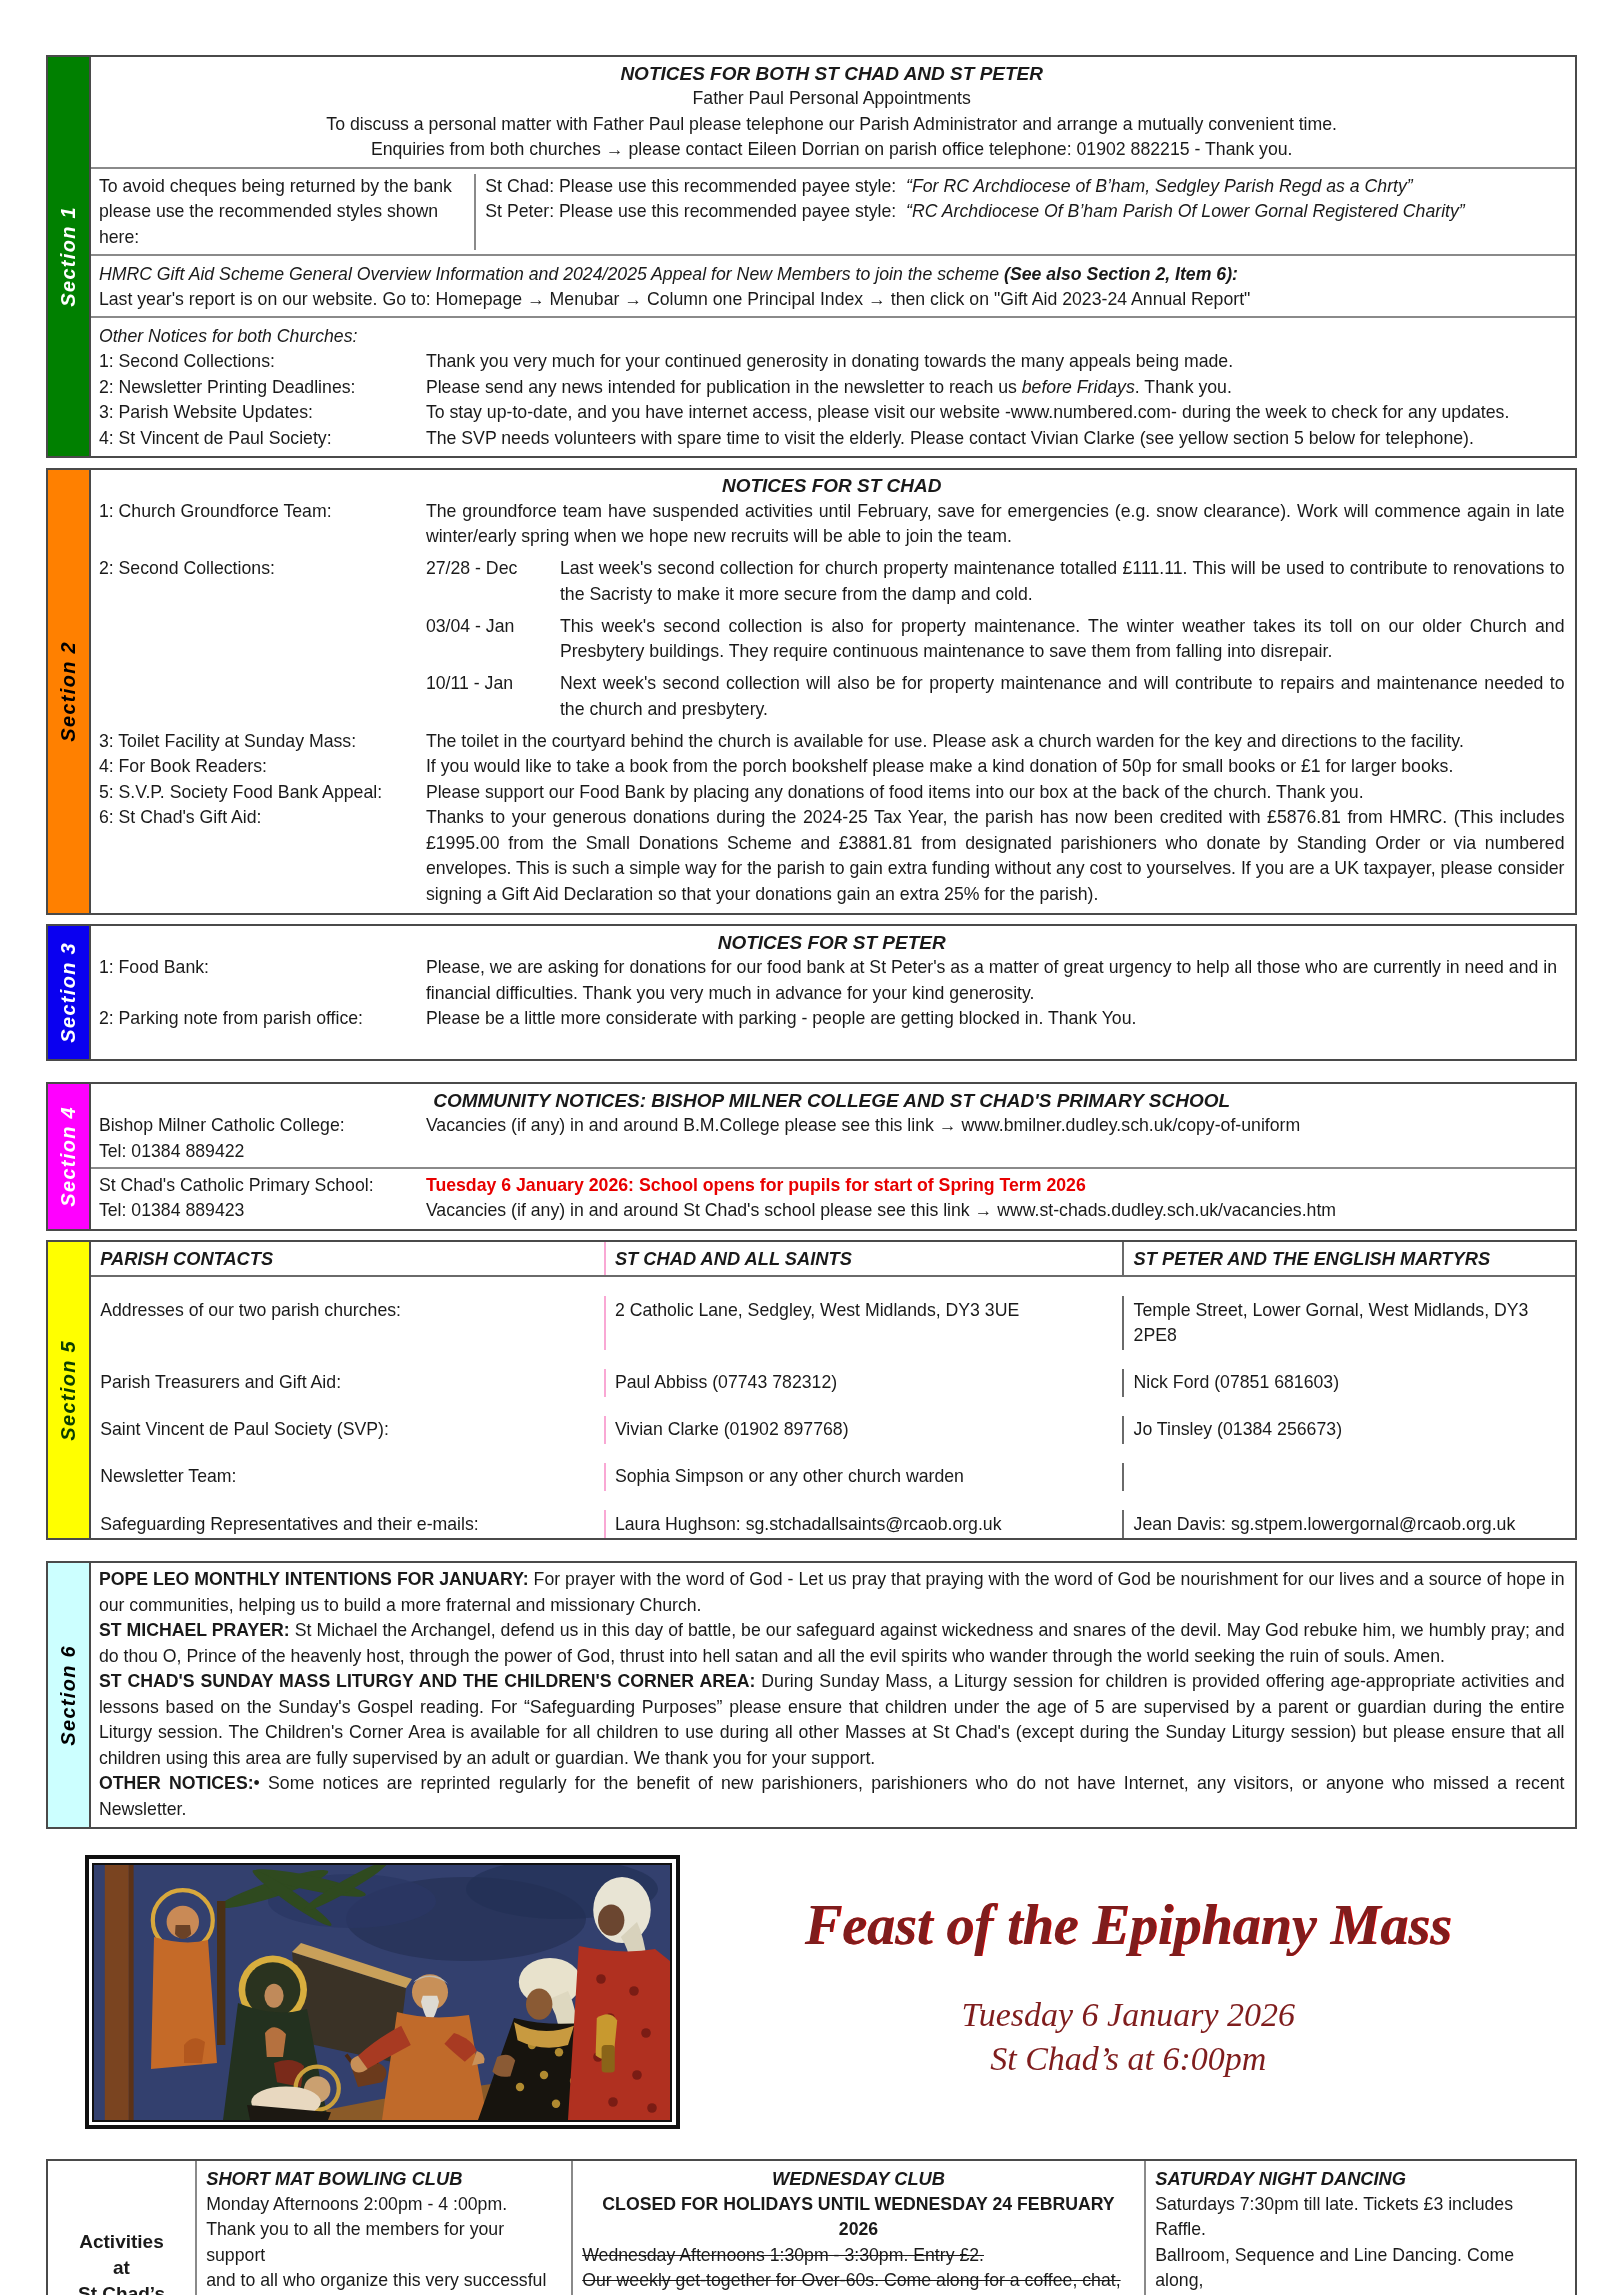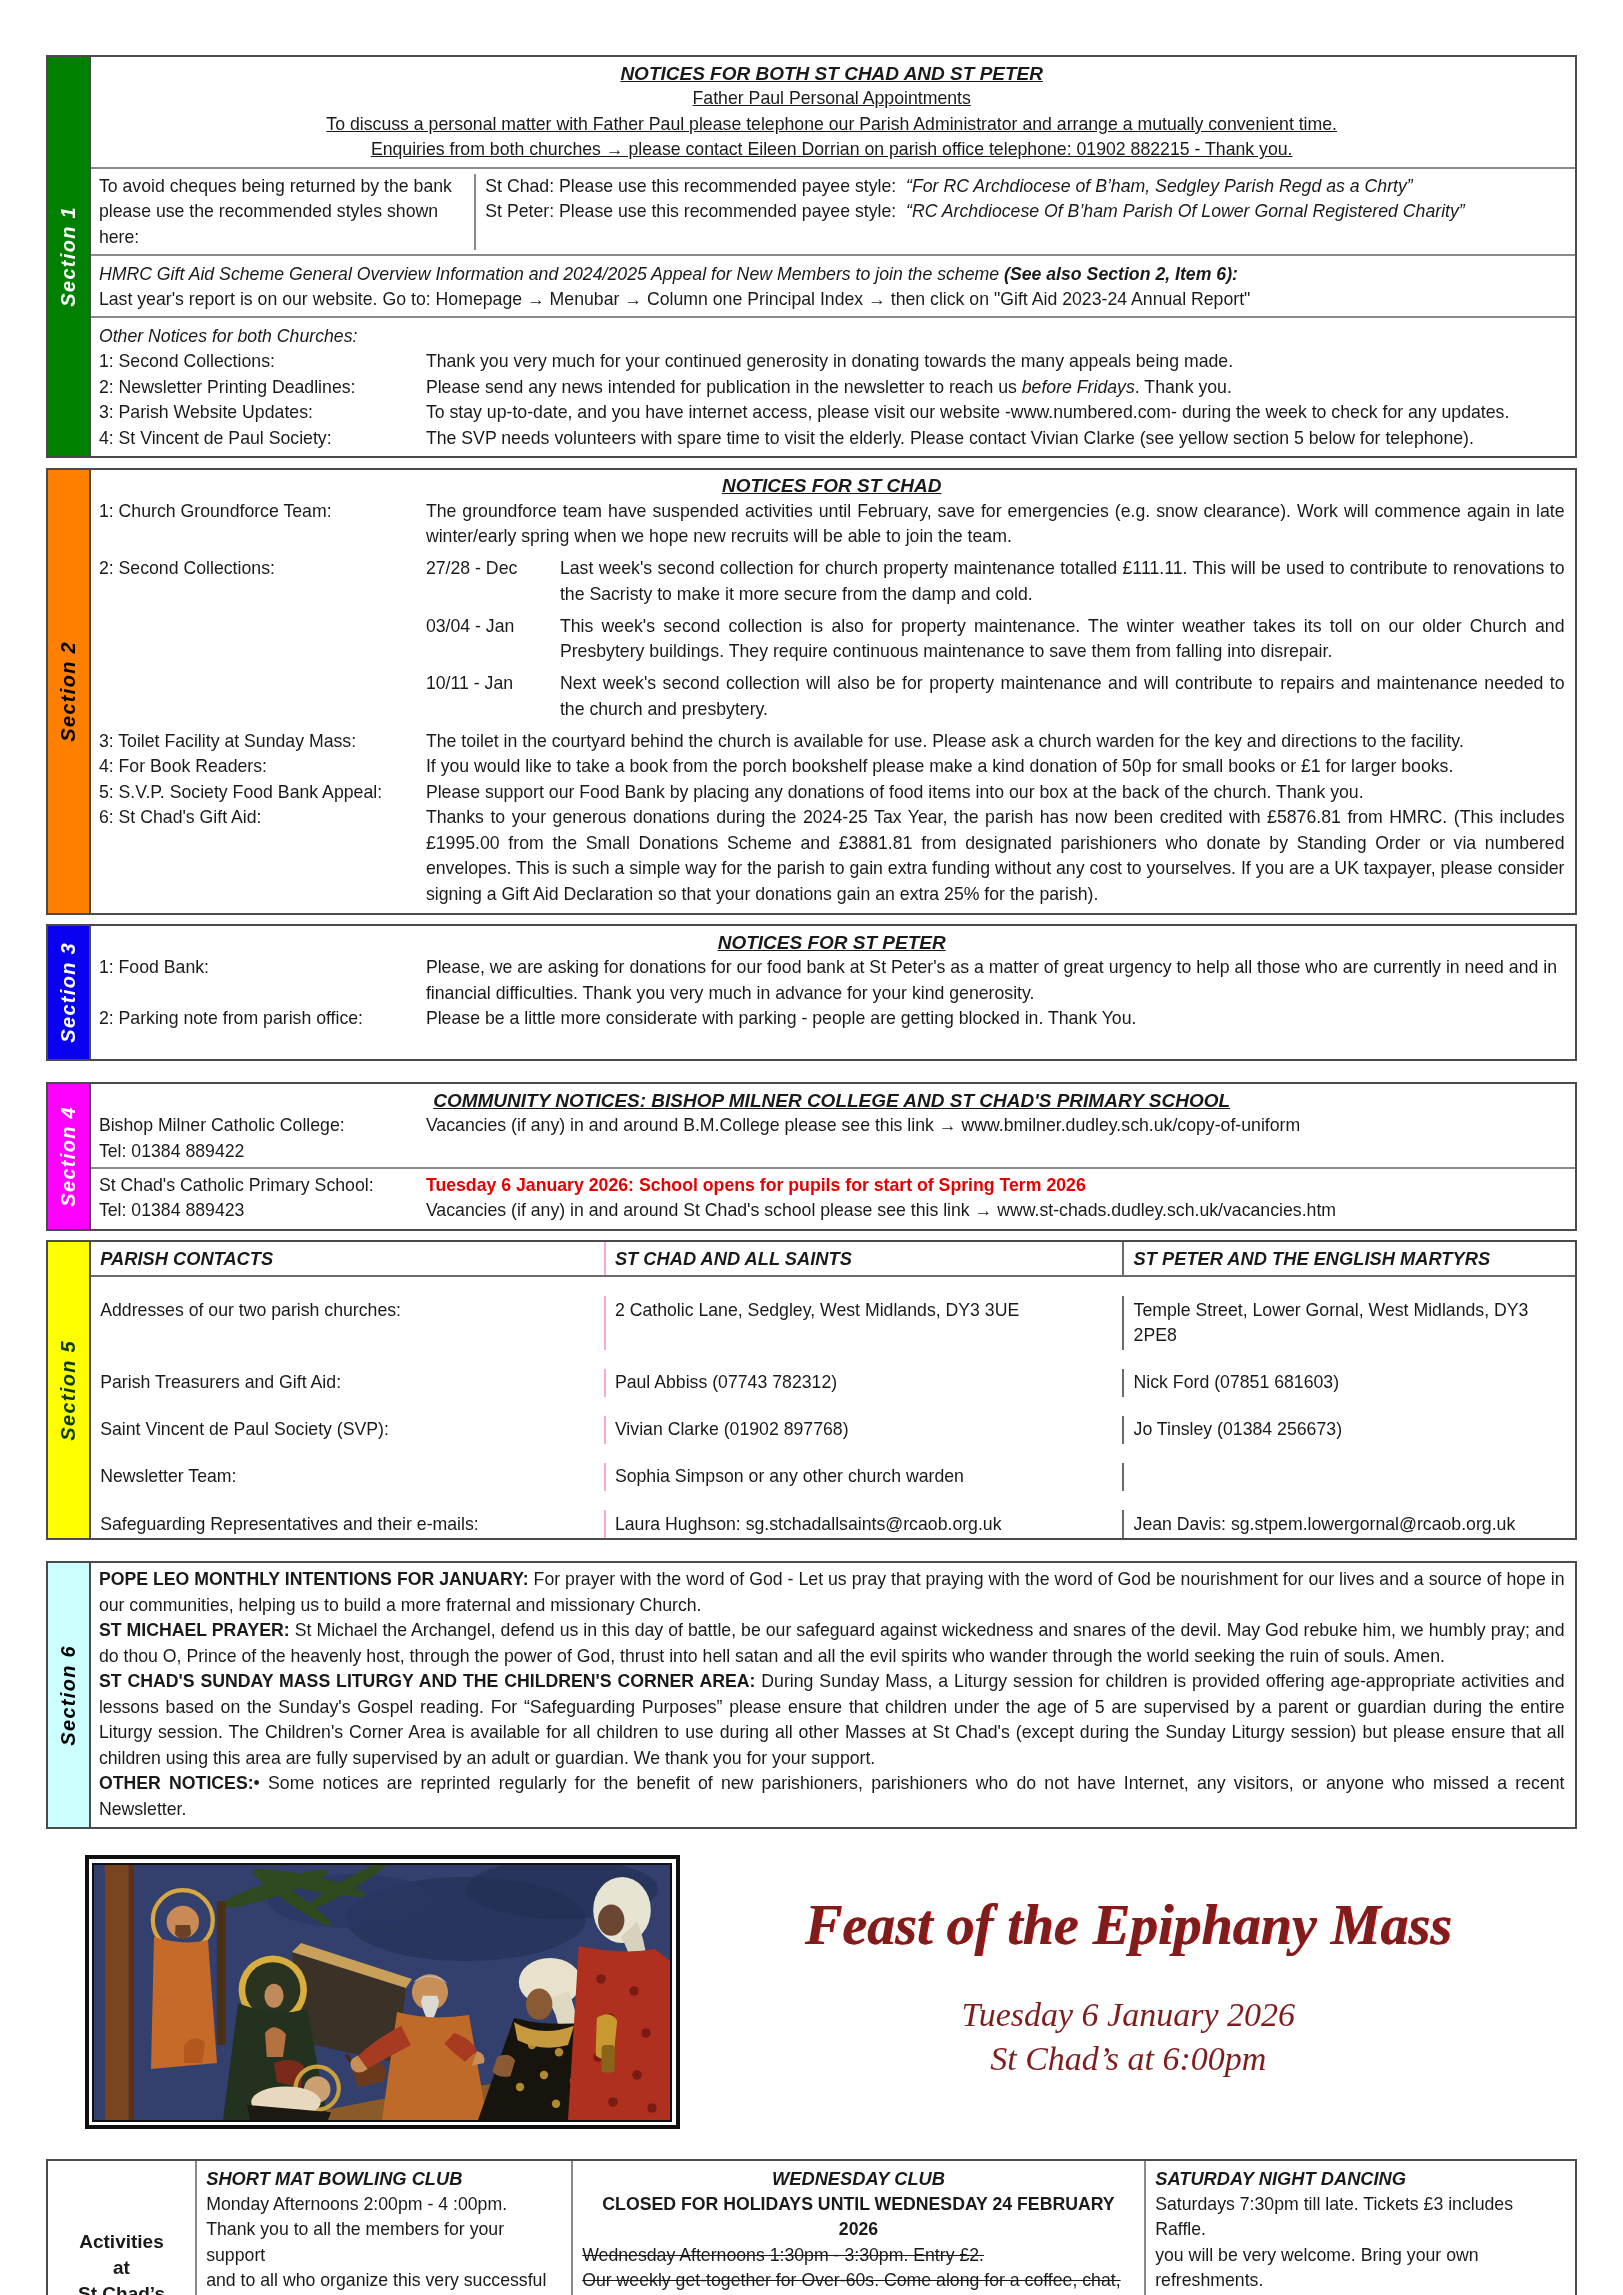--- a/index.html
+++ b/index.html
@@ -13,21 +13,21 @@
   .tab{flex:0 0 41px;display:flex;align-items:center;justify-content:center;border-right:2px solid #4a4a4a;}
   .tab span{writing-mode:vertical-rl;transform:rotate(180deg);font-weight:bold;font-style:italic;font-size:20px;letter-spacing:1.3px;white-space:nowrap;}
   .tab.green{background:#008000;color:#ffffff;}
   .tab.orange{background:#ff8000;color:#000000;}
   .tab.blue{background:#0a00f0;color:#ffffff;}
   .tab.magenta{background:#ff00ff;color:#ffffff;}
   .tab.yellow{background:#ffff00;color:#0b3d00;}
   .tab.cyan{background:#ccffff;color:#000000;}
   .content{flex:1;min-width:0;padding:3.9px 10.5px 5.2px 7.9px;}
   .rule{border-bottom:2px solid #8a8a8a;margin:3.9px -10.5px 5.2px -7.9px;}
-  .ctr{text-align:center;text-decoration:underline;}
+  .ctr{text-align:center;}
   .ttl{font-weight:bold;font-style:italic;font-size:19px;}
   .lv{display:flex;align-items:flex-start;}
   .lab{flex:0 0 327px;}
   .val{flex:1;min-width:0;text-align:justify;}
   .just{text-align:justify;}
   .it{font-style:italic;}
   .bd{font-weight:bold;}
   .red{color:#e80000;font-weight:bold;}
   
   .bankrow{display:flex;margin:0 -10.5px 0 -7.9px;padding:0 0 3.9px 7.9px;}
@@ -372,20 +372,21 @@
       <div class="cell c-wed">
         <div class="acttitle">WEDNESDAY CLUB</div>
         <div class="bd">CLOSED FOR HOLIDAYS UNTIL WEDNESDAY 24 FEBRUARY 2026</div>
         <div class="strike" style="text-align:left;">Wednesday Afternoons 1:30pm - 3:30pm.  Entry £2.</div>
         <div class="strike" style="text-align:left;">Our weekly get-together for Over-60s. Come along for a coffee, chat, a quiz</div>
         <div class="strike" style="text-align:left;">and a game of Bingo. Please contact Maureen Burford  - Tel: 07976 226950</div>
       </div>
       <div class="cell c-sat">
         <div class="acttitle">SATURDAY NIGHT DANCING</div>
         <div>Saturdays 7:30pm till late. Tickets £3 includes Raffle.</div>
+        <div>Ballroom, Sequence and Line Dancing. Come along,</div>
         <div>you will be very welcome. Bring your own refreshments.</div>
       </div>
     </div>
     <div class="row">
       <div class="hcol"></div>
       <div class="note" style="border-left:2px solid #8a8a8a;">
         <div>Please do not drive on or park any vehicle at the back of St Chad’s Parish Hall.  The Play Area slabs are of patio quality only and are not designed to be driven upon.</div>
 
       </div>
     </div>

